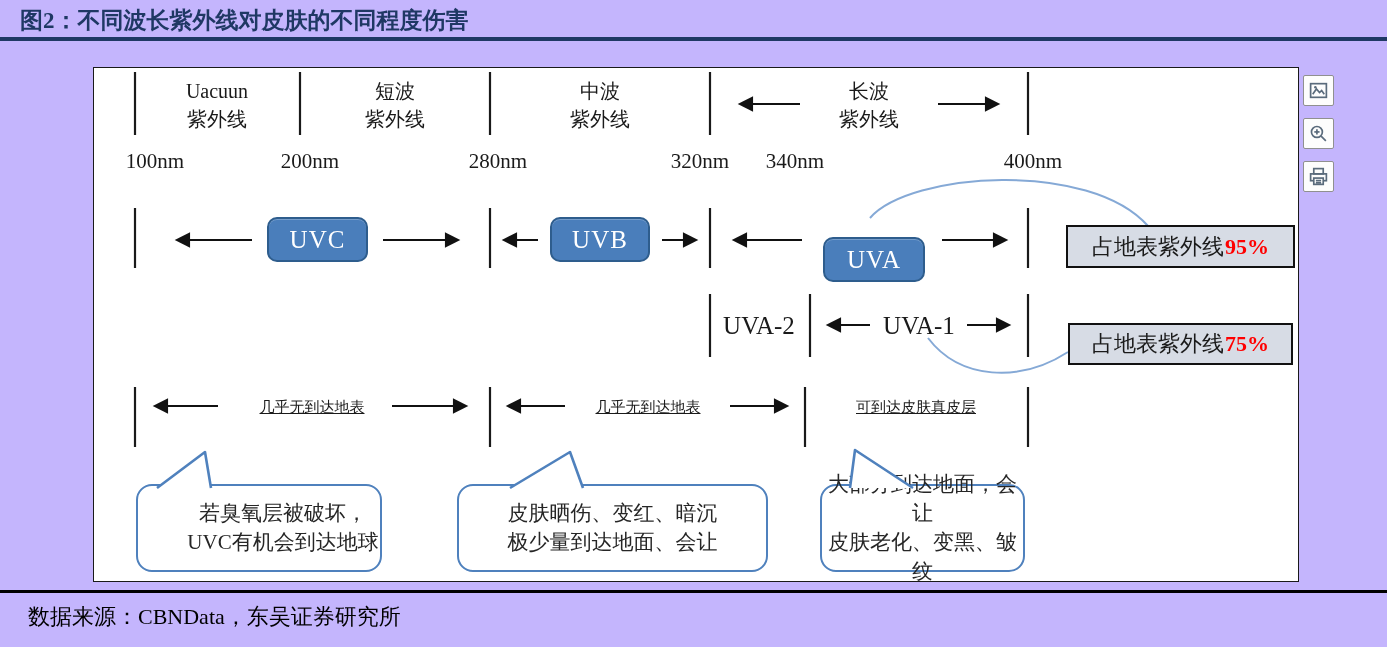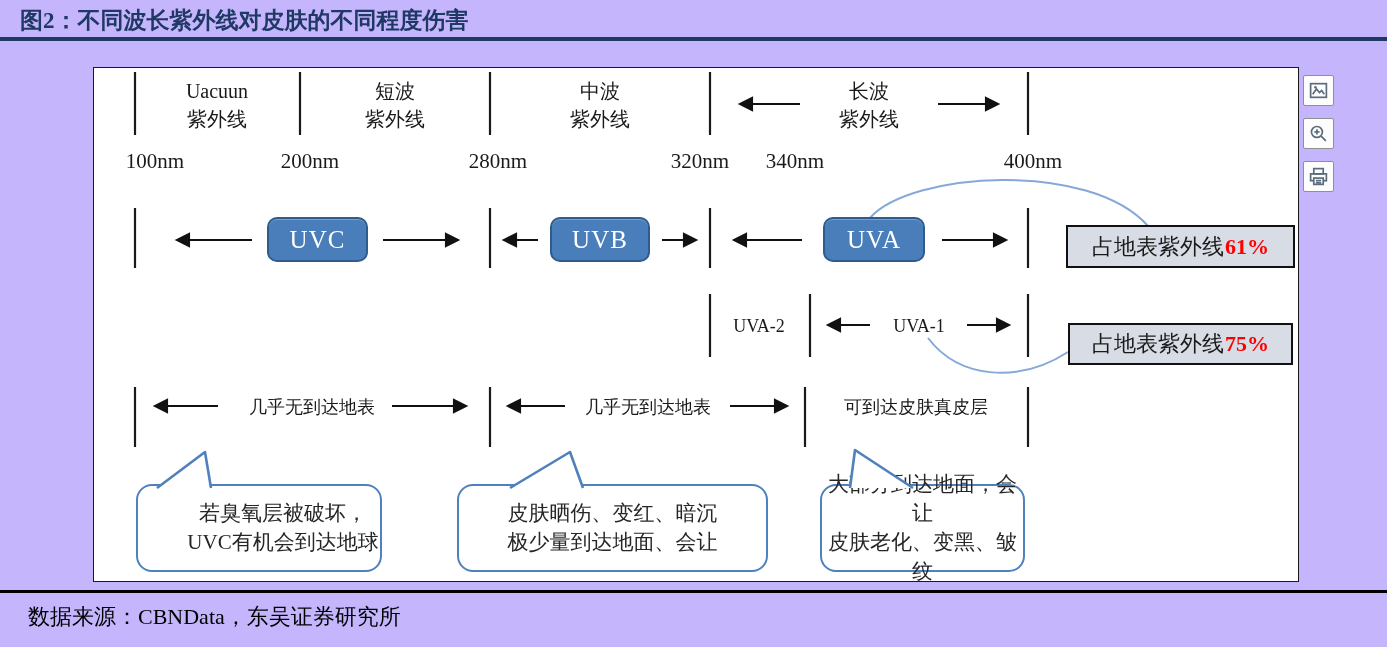--- a/index.html
+++ b/index.html
@@ -12,22 +12,22 @@
   .title-rule{left:0;top:37px;width:1387px;height:4px;background:#1F3864;}
   .figure-box{left:93px;top:67px;width:1204px;height:513px;border:1.6px solid #1a1a1a;background:#fff;}
   svg.layer{position:absolute;left:0;top:0;pointer-events:none;}
   .band-label{top:76px;height:58px;font-size:20px;line-height:1.4;flex-direction:column;}
   .wl-label{top:148px;height:26px;font-size:21px;}
   .uv-badge{top:217px;height:45px;border-radius:10px;background:#4A7EBB;border:2.5px solid #2E5D8D;
             color:#fff;font-size:25px;letter-spacing:1px;box-sizing:border-box;
             box-shadow:inset 0 1px 0 rgba(255,255,255,.25);}
   .share-box{background:#D7DCE5;border:2.2px solid #111;font-size:22px;box-sizing:border-box;}
   .share-box .pct{color:#FF0000;font-weight:bold;margin-left:1px;}
-  .sub-label{top:311px;height:30px;font-size:18px;}
-  .reach-label{top:392px;height:30px;font-size:18px;}
+  .sub-label{top:311px;height:30px;font-size:25px;}
+  .reach-label{top:392px;height:30px;font-size:15px;text-decoration:underline;}
   .callout{top:484px;height:88px;background:#fff;border:2.6px solid #4F81BD;border-radius:16px;
            font-size:21px;line-height:1.38;color:#262626;flex-direction:column;box-sizing:border-box;}
   .tool-btn{position:absolute;left:1303px;width:31px;height:31px;background:#fdfdfd;
             border:1px solid #909090;border-radius:2px;padding:0;display:flex;align-items:center;
             justify-content:center;cursor:pointer;}
   .bottom-rule{left:0;top:590px;width:1387px;height:3px;background:#000;}
   .source-line{left:28px;top:602px;font-size:22px;color:#000;}
 </style>
 </head>
 <body>
@@ -117,25 +117,25 @@
 
   <div class="abs ctext wl-label" style="left:110px;width:90px;">100nm</div>
   <div class="abs ctext wl-label" style="left:265px;width:90px;">200nm</div>
   <div class="abs ctext wl-label" style="left:453px;width:90px;">280nm</div>
   <div class="abs ctext wl-label" style="left:655px;width:90px;">320nm</div>
   <div class="abs ctext wl-label" style="left:750px;width:90px;">340nm</div>
   <div class="abs ctext wl-label" style="left:988px;width:90px;">400nm</div>
 
   <div class="abs ctext uv-badge" style="left:267px;width:101px;">UVC</div>
   <div class="abs ctext uv-badge" style="left:550px;width:100px;">UVB</div>
-  <div class="abs ctext uv-badge" style="left:823px;width:102px;">UVA</div>
+  <div class="abs ctext uv-badge" style="left:823px;width:102px;margin-top:20px;">UVA</div>
 
   <div class="abs ctext share-box" style="left:1066px;top:225px;width:229px;height:43px;">
     <span>占地表紫外线</span>
-      <span class="pct">61%</span>
+      <span class="pct">95%</span>
   </div>
   <div class="abs ctext share-box" style="left:1068px;top:323px;width:225px;height:42px;">
     <span>占地表紫外线</span>
       <span class="pct">75%</span>
   </div>
 
   <div class="abs ctext sub-label" style="left:713px;width:92px;">UVA-2</div>
   <div class="abs ctext sub-label" style="left:873px;width:92px;">UVA-1</div>
 
   <div class="abs ctext reach-label" style="left:222px;width:180px;">几乎无到达地表</div>

